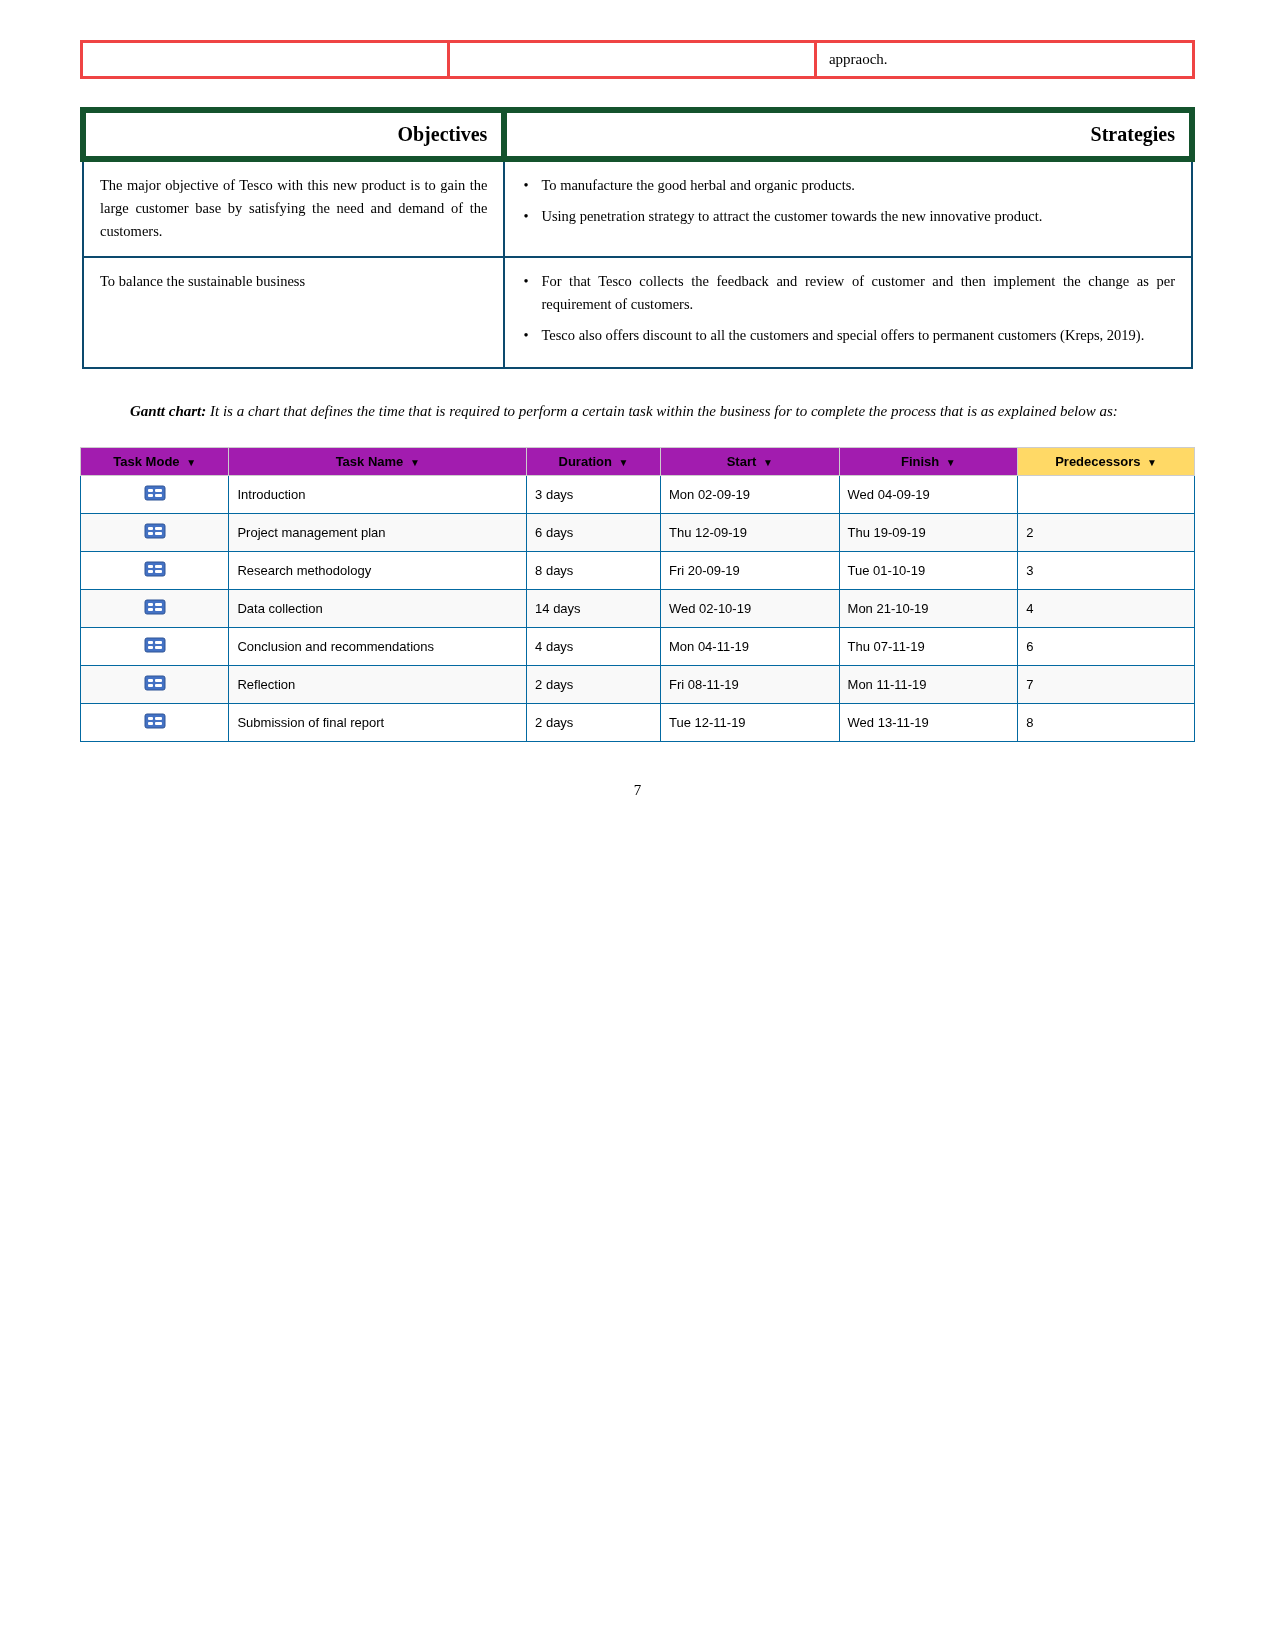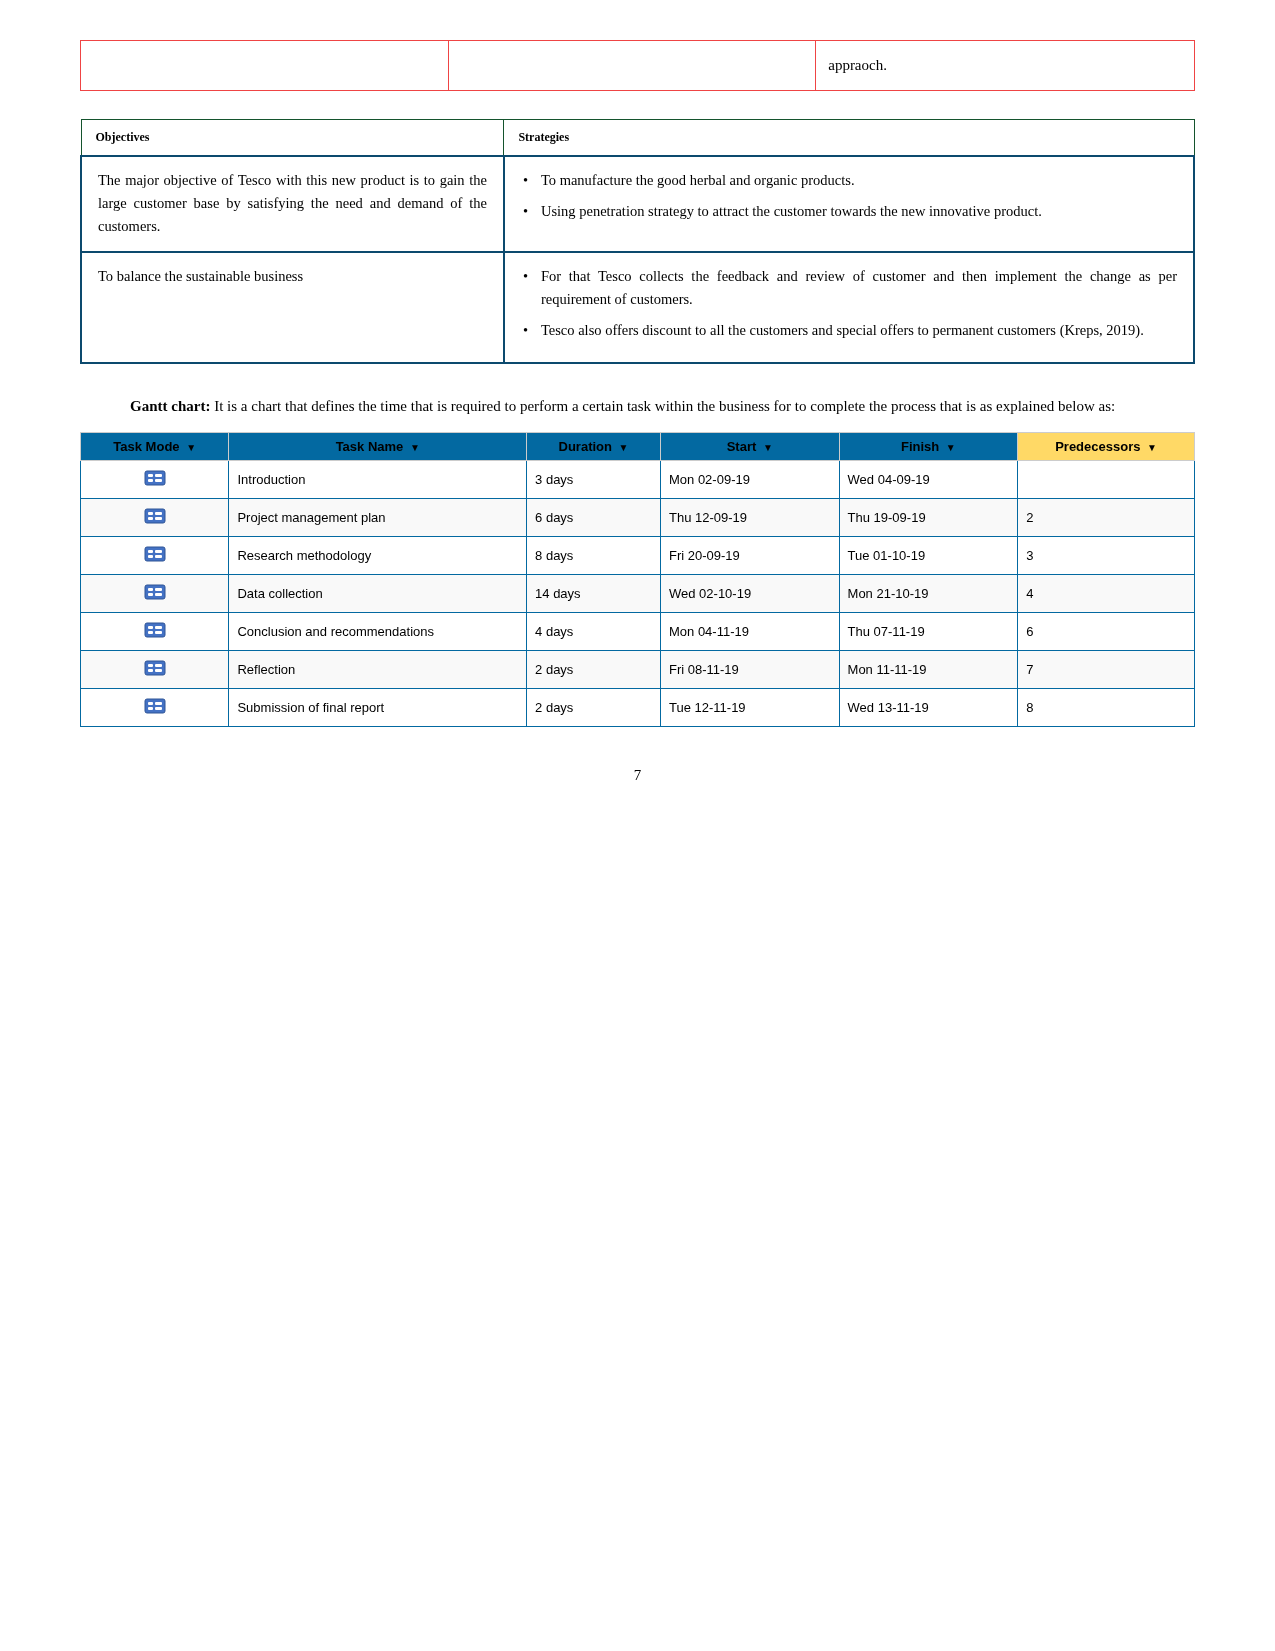--- a/index.html
+++ b/index.html
@@ -13,40 +13,40 @@
       padding: 40px 80px;
     }
 
     
     .top-table {
       width: 100%;
       border-collapse: collapse;
       margin-bottom: 28px;
     }
     .top-table td {
-      border: 1px solid #ef4444;
-      padding: 16px 12px;
+      border: 3px solid #ef4444;
+      padding: 8px 12px;
       vertical-align: top;
     }
     .top-table .col1 { width: 33%; }
     .top-table .col2 { width: 33%; }
     .top-table .col3 { width: 34%; }
 
     
     .obj-table {
       width: 100%;
       border-collapse: collapse;
       margin-bottom: 30px;
     }
     .obj-table th {
-      border: 1px solid #14532d;
+      border: 6px solid #14532d;
       padding: 10px 14px;
       font-weight: bold;
-      text-align: left;
-      font-size: 12px;
+      text-align: right;
+      font-size: 20px;
     }
     .obj-table td {
       border: 2px solid #0c4a6e;
       padding: 12px 16px;
       vertical-align: top;
       font-size: 14.5px;
       line-height: 1.6;
     }
     .obj-table .left-col { width: 38%; }
     .obj-table .right-col { width: 62%; }
@@ -68,35 +68,36 @@
       left: 2px;
       top: 0;
     }
 
     
     .gantt-para {
       font-size: 15px;
       line-height: 1.7;
       text-indent: 50px;
       text-align: justify;
-      margin-bottom: 12px;
+      margin-bottom: 22px;
+      font-style: italic;
     }
     .gantt-para strong {
       font-weight: bold;
     }
 
     
     .gantt-table {
       width: 100%;
       border-collapse: collapse;
       margin-bottom: 40px;
       font-size: 13.5px;
     }
     .gantt-table th {
-      background: #0369a1;
+      background: #a21caf;
       border: 1px solid #ccc;
       padding: 6px 8px;
       font-weight: bold;
       font-family: Arial, sans-serif;
       font-size: 13px;
       white-space: nowrap;
     }
     .gantt-table td {
       border: 1px solid #0369a1;
       padding: 7px 8px;

